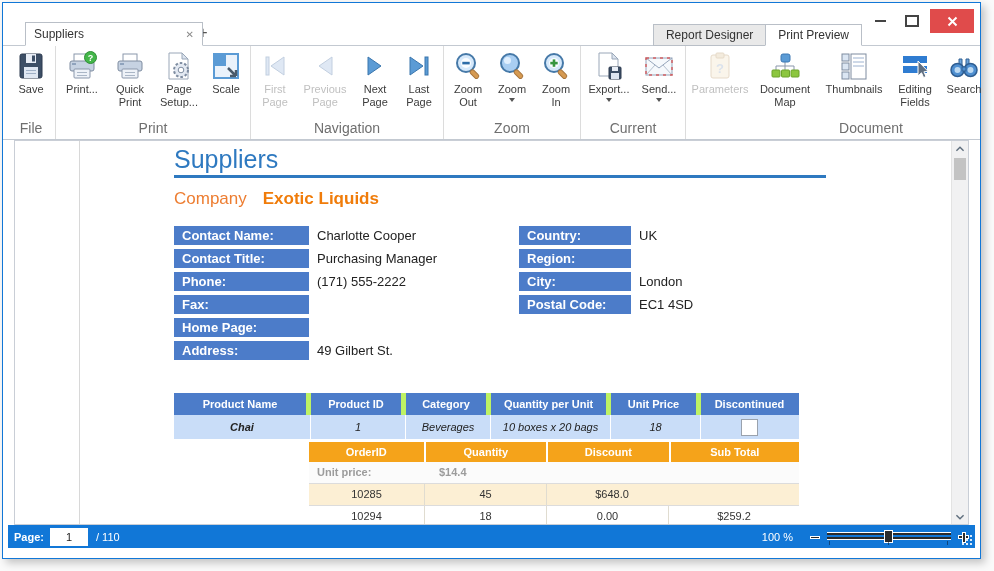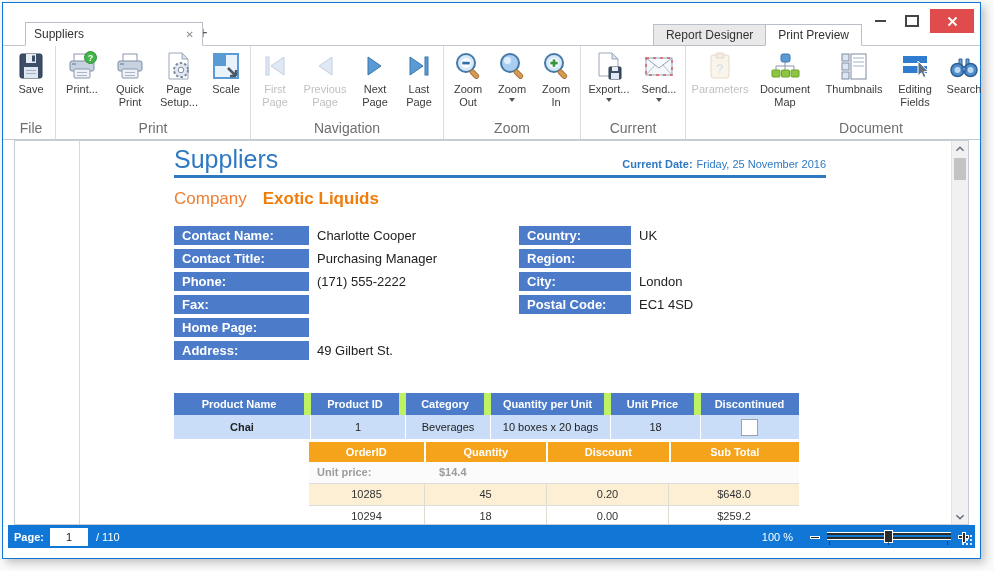--- a/index.html
+++ b/index.html
@@ -53,24 +53,24 @@
   .col-left{width:345px;}
   .col-right{flex:1;}
   .c-row{display:flex;height:19px;margin-bottom:4px;font-size:13px;}
   .c-label{background:#4c7cc9;color:#fff;font-weight:700;line-height:19px;padding-left:8px;box-sizing:border-box;}
   .col-left .c-label{width:135px;}
   .col-right .c-label{width:112px;}
   .c-value{line-height:19px;padding-left:8px;color:#222;}
 
   .p-table{margin-top:29px;width:625px;font-size:11px;}
   .p-head{display:flex;background:#4c7cc9;height:22px;}
-  .p-head .c{color:#fff;font-weight:700;line-height:22px;text-align:center;border-right:7px solid #bef264;box-sizing:border-box;}
+  .p-head .c{color:#fff;font-weight:700;line-height:22px;text-align:center;border-right:5px solid #bef264;box-sizing:border-box;}
   .p-head .c:last-child{border-right:none;}
   .p-row{display:flex;background:#c9ddf8;height:24px;align-items:center;}
-  .p-row .c{line-height:24px;text-align:center;border-right:1px solid #fff;box-sizing:border-box;color:#222;height:24px;}
+  .p-row .c{line-height:24px;text-align:center;border-right:1px solid #fff;box-sizing:border-box;color:#222;height:24px;font-style:italic;}
   .p-row .c:last-child{border-right:none;}
   .cw0{width:137px;} .cw1{width:95px;} .cw2{width:85px;} .cw3{width:120px;} .cw4{width:90px;} .cw5{width:97px;}
   .checkbox{width:15px;height:15px;background:#fff;border:1px solid #9aa2ad;margin:4px auto;}
 
   .o-table{margin-left:135px;margin-top:3px;width:490px;font-size:11px;}
   .o-head{display:flex;height:20px;background:#fff;}
   .o-head .c{background:#f5a31a;color:#fff;font-weight:700;line-height:20px;text-align:center;margin-right:2px;box-sizing:border-box;}
   .o-head .c:last-child{margin-right:0;}
   .o-unit{display:flex;height:21px;background:#fbfbfb;border-bottom:1px solid #dcdcdc;color:#9c9c9c;font-weight:700;}
   .o-unit .ul{width:116px;line-height:21px;padding-left:8px;box-sizing:border-box;}
@@ -349,23 +349,20 @@
       <div class="glabel">Document</div>
     </div>
   </div>
 
   <div class="viewport">
     <div class="page-edge"></div>
 
     <div class="report">
       <div class="r-header">
         <div class="r-title">Suppliers</div>
-        <div class="r-date">
-          <b>Current Date:</b><span>Friday, 25 November 2016</span>
-        </div>
       </div>
       <div class="r-rule"></div>
       <div class="r-company">
         <span>Company</span><span class="cname">Exotic Liquids</span>
       </div>
 
       <div class="r-contact">
         <div class="col-left">
           <div class="c-row">
               <div class="c-label">Contact Name:</div>
@@ -440,21 +437,20 @@
           <div class="c ow2">Discount</div>
           <div class="c ow3">Sub Total</div>
         </div>
         <div class="o-unit">
           <div class="ul">Unit price:</div>
           <div class="uv">$14.4</div>
         </div>
         <div class="o-row cream">
           <div class="c ow0">10285</div>
           <div class="c ow1">45</div>
-          <div class="c ow2">0.20</div>
           <div class="c ow3">$648.0</div>
         </div>
         <div class="o-row white">
           <div class="c ow0">10294</div>
           <div class="c ow1">18</div>
           <div class="c ow2">0.00</div>
           <div class="c ow3">$259.2</div>
         </div>
       </div>
     </div>

